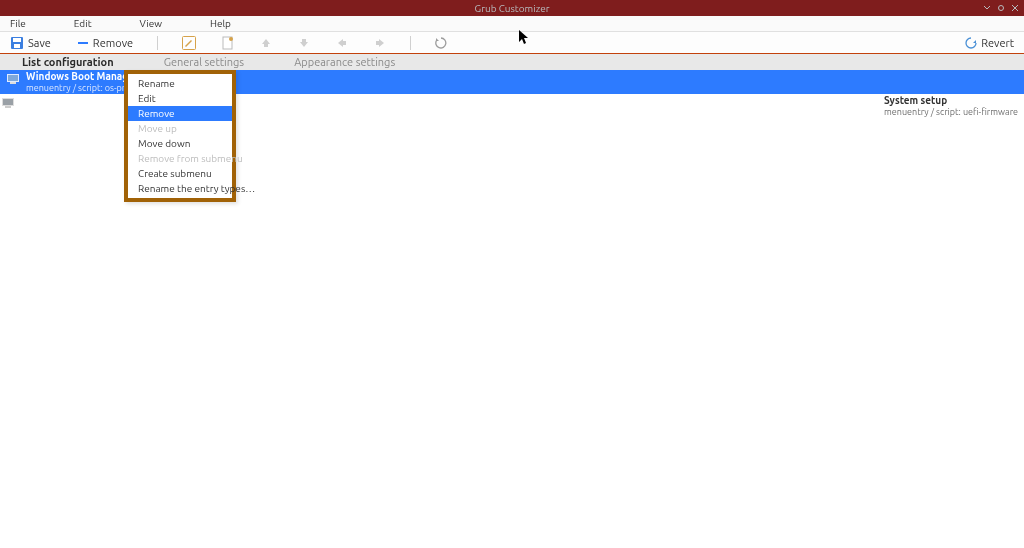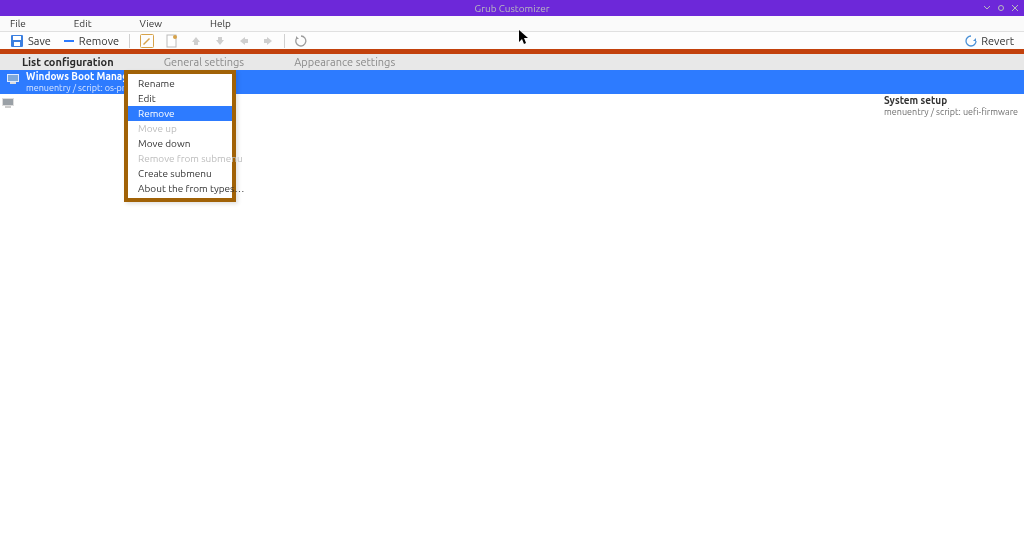--- a/index.html
+++ b/index.html
@@ -1,29 +1,29 @@
 <!DOCTYPE html>
 <html><head>
   <meta charset="utf-8">
   <style>
     * { margin:0; padding:0; box-sizing:border-box; font-family:"Segoe UI","Ubuntu","Cantarell",sans-serif; font-size:11px; }
     body { width:1024px; height:548px; background:#ffffff; overflow:hidden; }
 
     
-    .titlebar { height:16px; background:#6d28d9; color:#d8dbde; display:flex; align-items:center; position:relative; }
+    .titlebar { height:16px; background:#7f1d1d; color:#d8dbde; display:flex; align-items:center; position:relative; }
     .titlebar-title { position:absolute; left:50%; transform:translateX(-50%); font-size:10px; color:#b8bbbe; }
     .titlebar-controls { position:absolute; right:4px; display:flex; gap:4px; align-items:center; }
     .tb-btn { width:10px; height:10px; display:flex; align-items:center; justify-content:center; color:#b8bbbe; font-size:9px; line-height:1; }
 
     
     .menubar { height:16px; background:#fafafa; border-bottom:1px solid #e0e0e0; display:flex; align-items:center; padding:0 4px;gap:36px; }
     .menubar-item { padding:2px 6px; font-size:10px; color:#333; cursor:default; }
 
     
-    .toolbar { height:22px; background:#fdfdfd; border-bottom:5px solid #c2410c; display:flex; align-items:center; padding:0 6px; gap:4px; }
+    .toolbar { height:22px; background:#fdfdfd; border-bottom:1px solid #c2410c; display:flex; align-items:center; padding:0 6px; gap:18px; }
     .tool-btn { display:flex; align-items:center; gap:4px; padding:2px 4px; font-size:10px; color:#333; cursor:default; }
     .tool-sep { width:1px; height:14px; background:#d0d0d0; margin:0 2px; }
     .toolbar-spacer { flex:1; }
     .revert-btn { margin-left:auto; display:flex; align-items:center; gap:4px; font-size:10px; color:#333; padding:2px 4px;justify-content:center; }
 
     
     .tabs { height:16px; background:#e8e8e8; display:flex; align-items:center; padding:0 6px; gap:18px; font-size:10px; }
     .tab { color:#8a8a8a; padding:2px 16px; cursor:default; }
     .tab.active { color:#2a2a2a; font-weight:600; }
 
@@ -214,21 +214,21 @@
   </div>
 
   <div class="context-menu">
     <div class="cm-item">Rename</div>
     <div class="cm-item">Edit</div>
     <div class="cm-item hover">Remove</div>
     <div class="cm-item disabled">Move up</div>
     <div class="cm-item">Move down</div>
     <div class="cm-item disabled">Remove from submenu</div>
     <div class="cm-item">Create submenu</div>
-    <div class="cm-item">About the from types…</div>
+    <div class="cm-item">Rename the entry types…</div>
   </div>
 
 </div>
 
 <div class="cursor">
   <svg width="12" height="16" viewBox="0 0 12 16">
       <path d="M0 0 L0 12 L3 9 L5 14 L7 13 L5 8 L9 8 Z" fill="#000"></path>
     </svg>
 </div>
 

